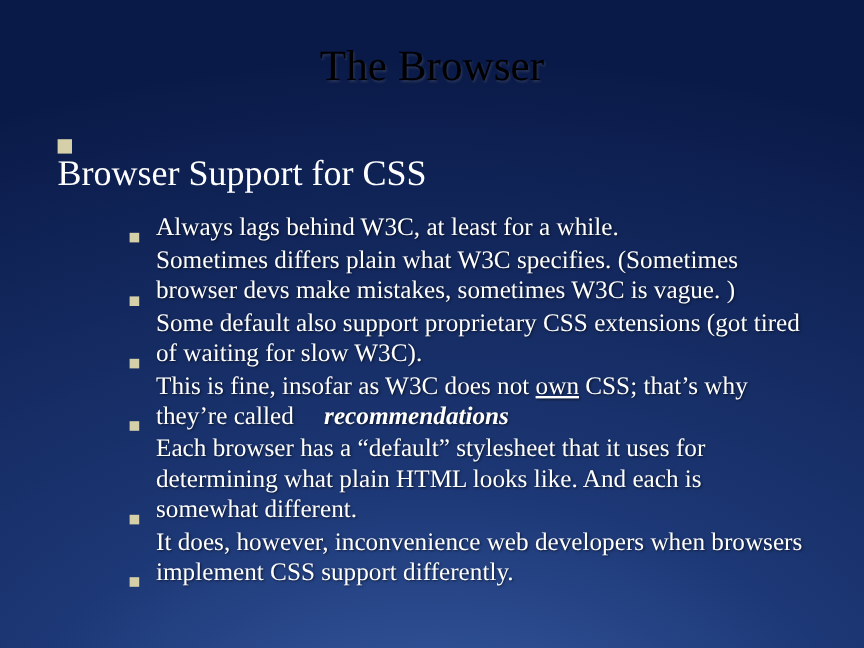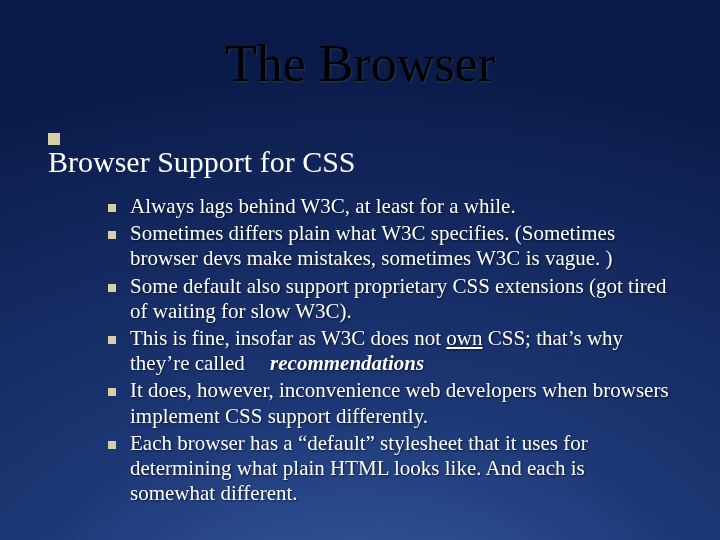--- a/index.html
+++ b/index.html
@@ -14,21 +14,21 @@
     height: 540px;
     background: radial-gradient(ellipse 900px 600px at 50% 120%, #3a5fa8 0%, #1d3876 40%, #0a1a48 100%);
     position: relative;
     font-family: Garamond, "Times New Roman", Georgia, serif;
     color: #fff;
     box-sizing: border-box;
   }
   .title {
     text-align: center;
     color: #000;
-    font-size: 52px;
+    font-size: 36px;
     font-weight: 400;
     padding-top: 34px;
     padding-bottom: 10px;
     text-shadow: 1px 1px 2px rgba(120,120,120,0.3);
   }
   .content {
     padding: 18px 48px 0 48px;
   }
   .level1 {
     display: flex;
@@ -49,21 +49,21 @@
     font-size: 30px;
     color: #fff;
     line-height: 1.1;
   }
   .sub-list {
     padding-left: 60px;
     padding-top: 6px;
   }
   .level2 {
     display: flex;
-    align-items: flex-start;
+    align-items: flex-end;
     margin-bottom: 2px;
   }
   .bullet-sq-sm {
     display: inline-block;
     width: 8px;
     height: 8px;
     background: #d6d0a8;
     margin-top: 10px;
     margin-right: 14px;
     flex-shrink: 0;
@@ -112,23 +112,23 @@
         <span class="level2-text">Some default also support proprietary CSS extensions (got tired of waiting for slow W3C).</span>
       </div>
 
       <div class="level2">
         <span class="bullet-sq-sm"></span>
         <span class="level2-text"><span>This is fine, insofar as W3C does not </span><span class="underline">own</span><span> CSS; that’s why they’re called </span><span class="bold-italic">recommendations</span></span>
       </div>
 
       <div class="level2">
         <span class="bullet-sq-sm"></span>
-        <span class="level2-text">It does, however, inconvenience web developers when browsers implement CSS support differently.</span>
+        <span class="level2-text">Each browser has a “default” stylesheet that it uses for determining what plain HTML looks like.  And each is somewhat different.</span>
       </div>
 
       <div class="level2">
         <span class="bullet-sq-sm"></span>
-        <span class="level2-text">Each browser has a “default” stylesheet that it uses for determining what plain HTML looks like.  And each is somewhat different.</span>
+        <span class="level2-text">It does, however, inconvenience web developers when browsers implement CSS support differently.</span>
       </div>
 
     </div>
   </div>
 </div>
 
 </body></html>

